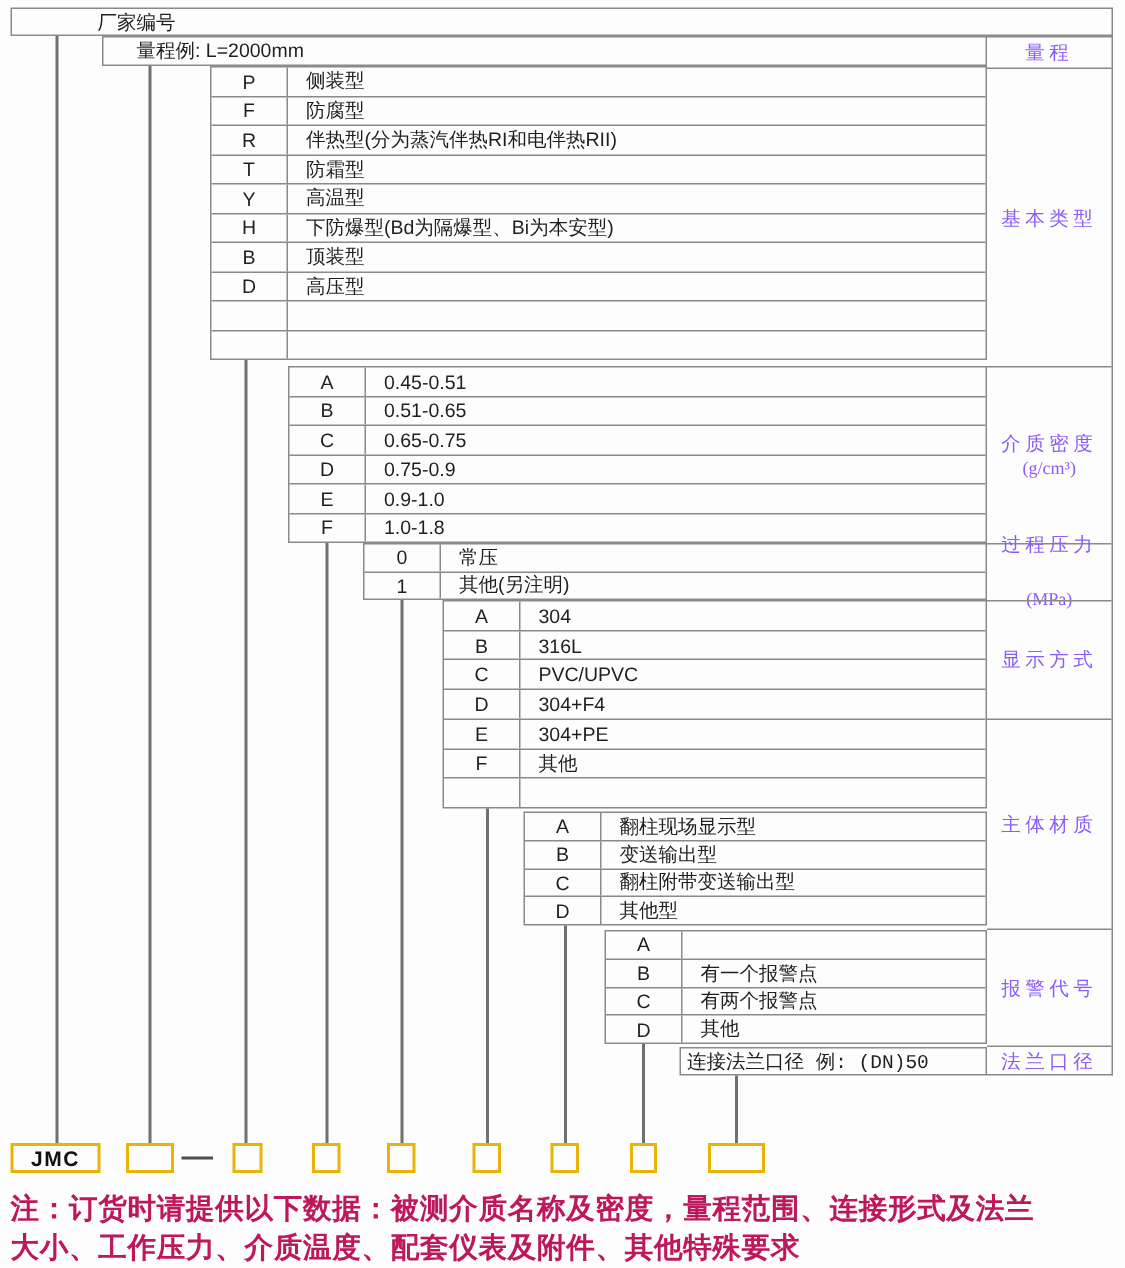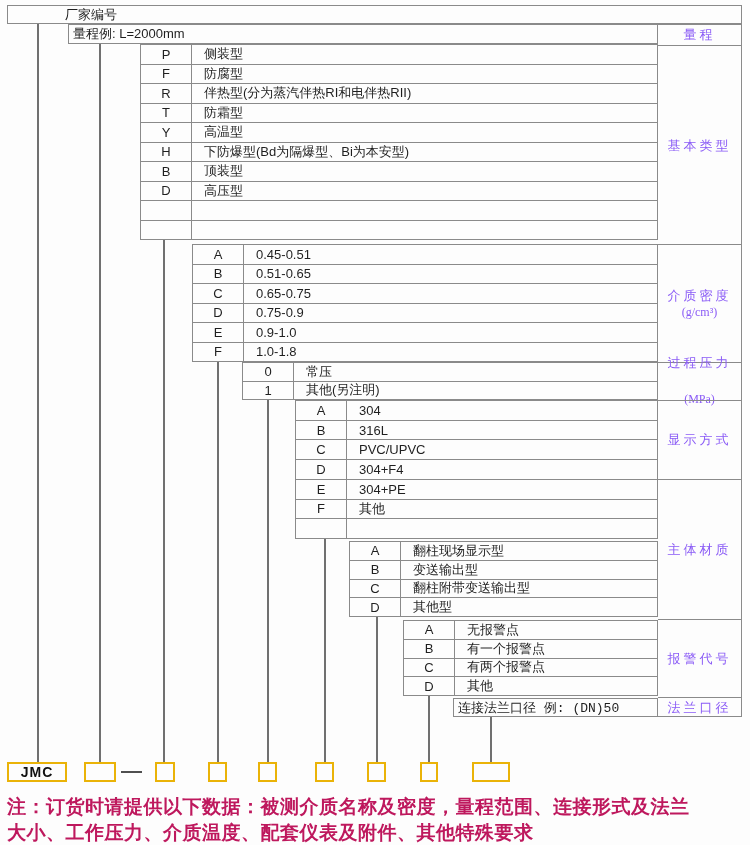--- a/index.html
+++ b/index.html
@@ -33,21 +33,21 @@
   .note{position:absolute;left:7px;top:794px;width:740px;color:#be185d;font-weight:bold;
     font-size:19px;line-height:26px;letter-spacing:0.5px;}
 </style>
 </head>
 <body>
 
 <div class="cellrow" style="left:7px;top:5px;width:735px;height:19px;padding-left:57px;">
   <span>厂家编号</span>
 </div>
 
-<div class="cellrow" style="left:68px;top:24px;width:590px;height:20px;padding-left:4px;">
+<div class="cellrow" style="left:68px;top:24px;width:590px;height:20px;padding-left:22px;">
   <span>量程例: L=2000mm</span>
 </div>
 
 <div class="block" style="left:140px;top:44px;width:518px;height:196px;">
   <div class="row">
     <div class="code">P</div>
     <div class="desc">侧装型</div>
   </div>
   <div class="row">
     <div class="code">F</div>
@@ -171,21 +171,20 @@
   </div>
   <div class="row">
     <div class="code">D</div>
     <div class="desc">其他型</div>
   </div>
 </div>
 
 <div class="block" style="left:403px;top:620px;width:255px;height:76px;">
   <div class="row">
     <div class="code">A</div>
-    <div class="desc">无报警点</div>
   </div>
   <div class="row">
     <div class="code">B</div>
     <div class="desc">有一个报警点</div>
   </div>
   <div class="row">
     <div class="code">C</div>
     <div class="desc">有两个报警点</div>
   </div>
   <div class="row">

